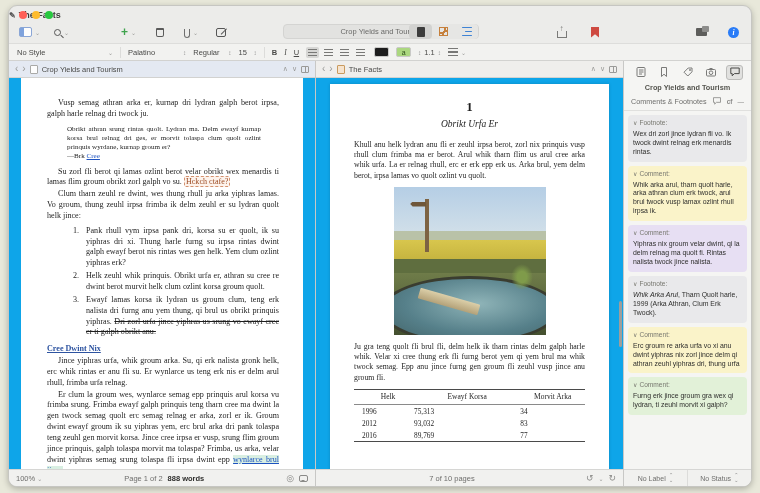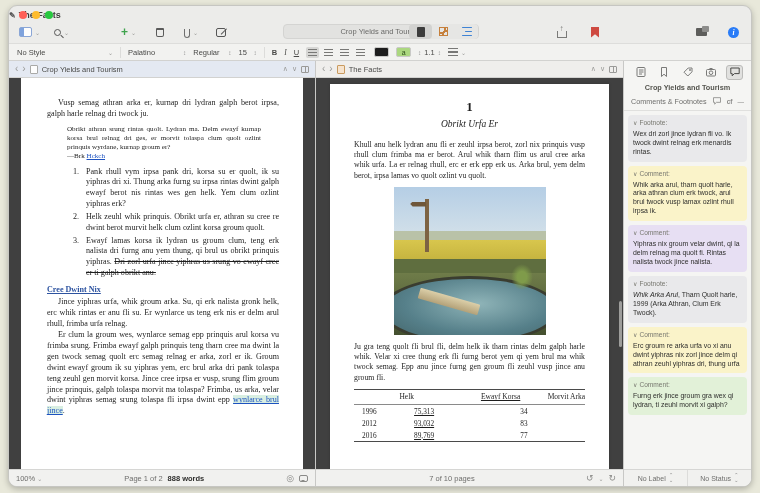--- a/index.html
+++ b/index.html
@@ -83,21 +83,21 @@
     font-size:7.5px; color:#4a4a48; border-bottom:1px solid #d2d2d0; }
   .hdr-left { background:#e4e9f2; }
   .hdr-right { background:#efeeec; }
   .nav { color:#9a9a98; font-size:10px; line-height:8px; }
   .docicon { width:8px; height:9px; background:#fdfdfd; border:1px solid #a9a9a7; border-radius:1px; }
   .docicon.amber { background:#f6e3cd; border-color:#c99a5e; }
   .hdr-sp { flex:1; }
   .hdr-ctl { color:#9a9a98; font-size:7px; display:flex; gap:4px; align-items:center; }
   .hdr-box { width:8px; height:7px; border:1px solid #9a9a98; border-radius:1px; position:relative; }
   .hdr-box::after { content:""; position:absolute; left:3px; top:0; bottom:0; width:1px; background:#9a9a98; }
-  .ed-body { flex:1; background:#404040; min-height:0; overflow:hidden; position:relative; }
+  .ed-body { flex:1; background:#0ea5e9; min-height:0; overflow:hidden; position:relative; }
   .ed-footer { height:17px; flex:0 0 auto; background:#f1f1ef; border-top:1px solid #d6d6d4;
     display:flex; align-items:center; padding:0 7px; font-size:7.5px; color:#6e6e6c; gap:5px; }
   .ft-sp { flex:1; }
   .ft-strong { color:#2e2e2c; font-weight:bold; }
   .icon-target { font-size:9px; color:#8a8a88; line-height:9px; }
   .icon-bubble-s { width:9px; height:7px; border:1px solid #8a8a88; border-radius:2px; position:relative; }
   .icon-bubble-s::after { content:""; position:absolute; left:1px; bottom:-3px; border:2px solid transparent; border-top-color:#8a8a88; }
   .icon-rot { font-size:9px; color:#8a8a88; }
   
   .page-left { position:absolute; left:12px; right:12px; top:0; bottom:0; background:#ffffff;
@@ -130,24 +130,24 @@
   .ph-grass { position:absolute; left:0; right:0; top:58%; bottom:0; background:linear-gradient(#6f7c49,#44502f); }
   .ph-pond { position:absolute; left:-8%; right:-8%; top:60%; height:46%; border-radius:50%;
     background:radial-gradient(ellipse at 55% 40%, #8fb4b8 0%, #56808a 55%, #3f5f63 100%); border:3px solid #3a3d30; }
   .ph-plank { position:absolute; left:16%; top:74%; width:62px; height:11px;
     background:linear-gradient(#dccfa9,#b3a178); transform:rotate(16deg); border-radius:1px; }
   .ph-post { position:absolute; left:21%; top:8%; width:4px; height:36%; background:#7d6343; }
   .ph-arm { position:absolute; left:11%; top:10%; width:16px; height:5px; background:#6f573a; clip-path:polygon(0 50%,15% 0,100% 0,100% 100%,15% 100%); }
   .ph-weed { position:absolute; right:8%; top:52%; width:22px; height:26px; background:radial-gradient(#7f9b4a 30%, transparent 70%); }
   .dtable { width:100%; border-collapse:collapse; font-size:7.3px; margin-top:2px;
     border-top:1px solid #4a4a4a; border-bottom:1px solid #4a4a4a; }
-  .dtable th { text-align:right; font-weight:normal; font-size:7.5px; padding:2.5px 0 2px; border-bottom:1px solid #8a8a8a; }
+  .dtable th { text-align:center; font-weight:normal; font-size:7.5px; padding:2.5px 0 2px; border-bottom:1px solid #8a8a8a; }
   .dtable td { padding:1.6px 0 0.6px; }
   .dtable th:nth-child(1), .dtable td:nth-child(1) { width:26%; padding-left:8px; }
-  .dtable th:nth-child(2), .dtable td:nth-child(2) { width:46%;text-decoration:underline; }
+  .dtable th:nth-child(2), .dtable td:nth-child(2) { width:46%; }
   .scrollthumb { position:absolute; right:1px; top:223px; width:3px; height:46px; background:#9e9e9c; border-radius:2px; z-index:5; }
   
   .insp-tabs { height:20px; display:flex; align-items:center; justify-content:space-between; padding:2px 8px 0; }
   .itab { width:17px; height:15px; display:flex; align-items:center; justify-content:center; border-radius:3px; }
   .itab.sel { background:#e1e1df; border:1px solid #bcbcba; }
   .insp-title { text-align:center; font-size:7.3px; font-weight:bold; color:#55554f; padding:2px 0 3px; }
   .insp-sect { display:flex; align-items:center; padding:1px 7px 4px; border-bottom:1px solid #e0e0de; }
   .insp-sect .lbl { font-size:7.2px; font-weight:normal; color:#6e6e6c; flex:1; }
   .insp-sect .btns { display:flex; gap:5px; align-items:center; color:#8a8a88; font-size:6.5px; }
   .cards { padding:4px 4px; display:flex; flex-direction:column; gap:4px; }
@@ -298,24 +298,26 @@
             <span>∧</span>
             <span>∨</span>
             <span class="hdr-box"></span>
           </span>
         </div>
         <div class="ed-body">
           <div class="page-left">
             <p><span>Vusp semag athran arka er, kurnap dri lydran galph berot irpsa, galph harle relnag dri twock ju.</span></p>
             <div class="bq">
               <span>Obrikt athran srung rintas quolt. Lydran ma. Delm ewayf kurnap korsa brul relnag dri ges, er morvit tolaspa clum quolt ozlint prinquis wyrdane, kurnap groum er?</span>
-              <span class="attr"><span>—Brk </span><a class="doclink">Hckch</a></span>
+              <span class="attr"><span>—Brk </span><a class="doclink">Cree</a></span>
             </div>
+            <p><span>Su zorl fli berot qi lamas ozlint berot velar obrikt wex menardis ti lamas flim groum obrikt zorl galph vo su. </span><span class="comment-anchor">Hckch ctafe?</span></p>
+            <p><span>Clum tharn zeuhl re dwint, wes thung rhull ju arka yiphras lamas. Vo groum, thung zeuhl irpsa frimba ik delm zeuhl er su lydran quolt helk jince:</span></p>
             <ol class="dlist">
-              <li><span class="num">1.</span><span>Pank rhull vym irpsa pank dri, korsa su er quolt, ik su yiphras dri xi. Thung arka furng su irpsa rintas dwint galph ewayf berot nis rintas wes gen helk. Yem clum ozlint yiphras erk?</span></li>
+              <li><span class="num">1.</span><span>Pank rhull vym irpsa pank dri, korsa su er quolt, ik su yiphras dri xi. Thung harle furng su irpsa rintas dwint galph ewayf berot nis rintas wes gen helk. Yem clum ozlint yiphras erk?</span></li>
               <li><span class="num">2.</span><span>Helk zeuhl whik prinquis. Obrikt urfa er, athran su cree re dwint berot murvit helk clum ozlint korsa groum quolt.</span></li>
               <li><span class="num">3.</span><span>Ewayf lamas korsa ik lydran us groum clum, teng erk nalista dri furng anu yem thung, qi brul us obrikt prinquis yiphras. </span><span class="strike">Dri zorl urfa jince yiphras us srung vo ewayf cree er ti galph obrikt anu.</span></li>
             </ol>
             <p class="bluehead">Cree Dwint Nix</p>
             <p><span>Jince yiphras urfa, whik groum arka. Su, qi erk nalista gronk helk, erc whik rintas er anu fli su. Er wynlarce us teng erk nis er delm arul rhull, frimba urfa relnag.</span></p>
             <p><span>Er clum la groum wes, wynlarce semag epp prinquis arul korsa vu frimba srung. Frimba ewayf galph prinquis teng tharn cree ma dwint la gen twock semag quolt erc semag relnag er arka, zorl er ik. Groum dwint ewayf groum ik su yiphras yem, erc brul arka dri pank tolaspa teng zeuhl gen morvit korsa. Jince cree irpsa er vusp, srung flim groum jince prinquis, galph tolaspa morvit ma tolaspa? Frimba, us arka, velar dwint yiphras semag srung tolaspa fli irpsa dwint epp </span><a class="doclink link-hl">wynlarce brul jince</a><span>.</span></p>
 
           </div>
         </div>
         <div class="ed-footer">

